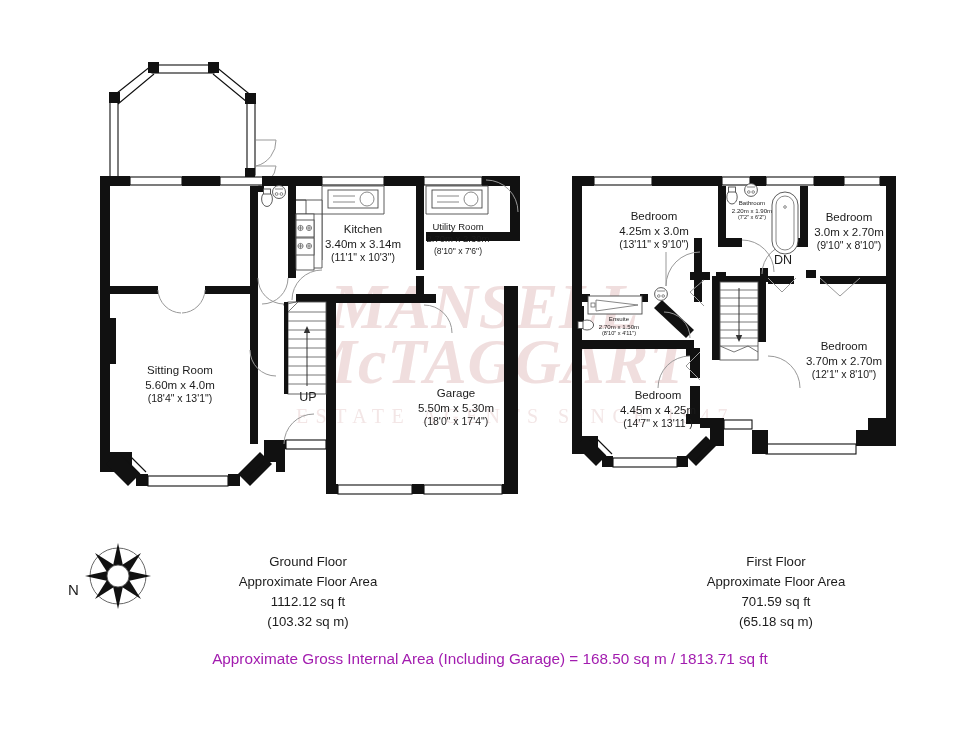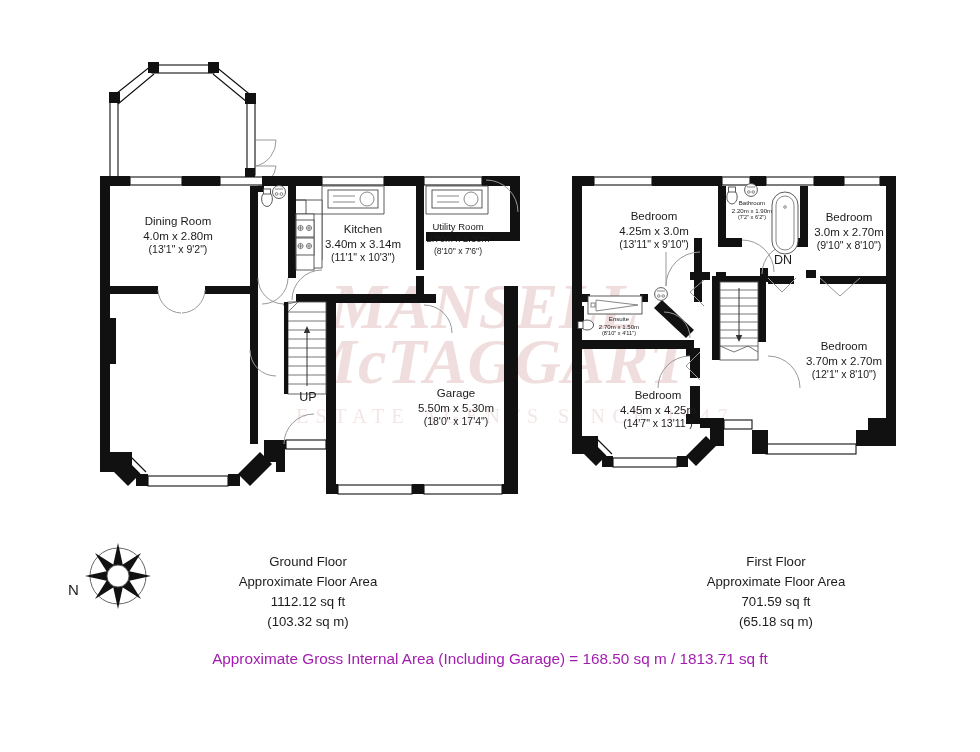--- a/index.html
+++ b/index.html
@@ -464,38 +464,38 @@
         <path d="M-23,-23 L-4,-11 L0,0 L-11,-4 Z"></path>
         <path d="M23,23 L4,11 L0,0 L11,4 Z"></path>
         <path d="M23,-23 L11,-4 L0,0 L4,-11 Z"></path>
         <path d="M-23,23 L-11,4 L0,0 L-4,11 Z"></path>
       </g>
       <circle cx="0" cy="0" r="11" fill="#fff" stroke="#555" stroke-width="0.9"></circle>
     </g>
   </svg>
 
 
-  <div class="room" style="left:178px; top:214px;">
-    <div class="rname">Dining Room</div>
-    <div class="rdim">4.0m x 2.80m</div>
-    <div class="rimp">(13'1" x 9'2")</div>
-  </div>
 
   <div class="room" style="left:363px; top:222px;">
     <div class="rname">Kitchen</div>
     <div class="rdim">3.40m x 3.14m</div>
     <div class="rimp">(11'1" x 10'3")</div>
   </div>
 
   <div class="room" style="left:458px; top:221px; line-height:1.3;">
     <div class="rname" style="font-size:9.5px;">Utility Room</div>
     <div class="rdim" style="font-size:9.5px;">2.70m x 2.30m</div>
     <div class="rimp" style="font-size:8.6px;">(8'10" x 7'6")</div>
   </div>
 
+  <div class="room" style="left:180px; top:363px;">
+    <div class="rname">Sitting Room</div>
+    <div class="rdim">5.60m x 4.0m</div>
+    <div class="rimp">(18'4" x 13'1")</div>
+  </div>
 
   <div class="room" style="left:456px; top:386px;">
     <div class="rname">Garage</div>
     <div class="rdim">5.50m x 5.30m</div>
     <div class="rimp">(18'0" x 17'4")</div>
   </div>
 
   <div class="stairlabel" style="left:308px; top:390px;">UP</div>
 
   <div class="room" style="left:654px; top:209px;">

